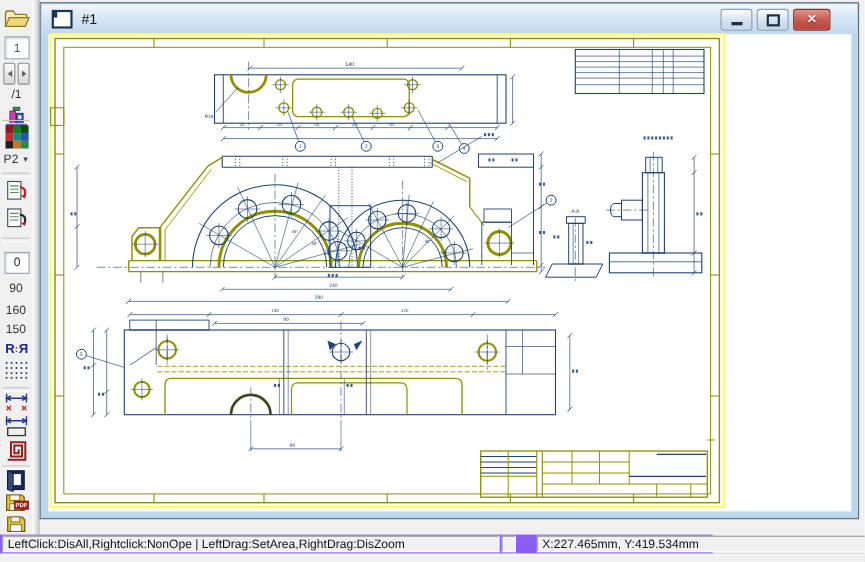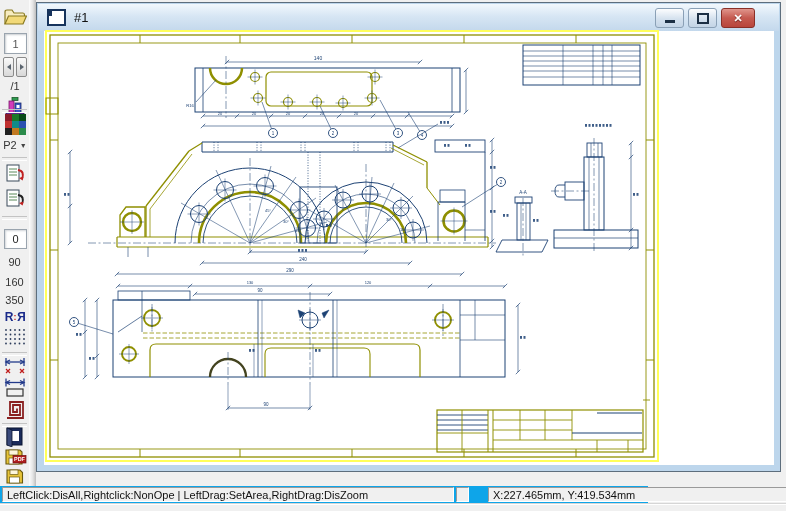--- a/index.html
+++ b/index.html
@@ -42,21 +42,21 @@
   #btn-restore{right:63px;width:27px}
   #btn-close{right:25px;width:32px;border-color:#8a2f27;
       background:linear-gradient(#e0958c,#c55a50 50%,#b8453c)}
   #btn-min span{width:10px;height:3px;background:#1c2f44;margin-top:6px}
   #btn-restore span{width:8px;height:7px;border:2px solid #1c2f44;background:transparent}
   #btn-close span{color:#fff;font-weight:bold;font-size:11px;line-height:1;text-shadow:0 1px 1px #702420}
   #client{position:absolute;left:7px;top:28px;right:6px;bottom:6px;background:#ffffff}
   
   #cad{position:absolute;left:0;top:0;width:786px;height:511px;z-index:5;pointer-events:none}
   
-  #statusbar{position:absolute;left:0;top:486px;width:648px;height:18px;background:#0ea5e9}
+  #statusbar{position:absolute;left:0;top:486px;width:648px;height:18px;background:#8b5cf6}
   .spanel{position:absolute;top:1px;height:15px;background:#f0f0f0;
       border:1px solid;border-color:#9a9a9a #ffffff #ffffff #9a9a9a;
       font-size:11px;color:#111;padding:1px 4px 0 4px;box-sizing:border-box;white-space:nowrap;overflow:hidden}
   #sp-hints{left:2px;width:452px}
   #sp-mid{left:456px;width:13px}
   #sp-coords{left:488px;width:313px}
   #bottomstrip{position:absolute;left:0;top:504px;width:786px;height:7px;
       background:#f0f0f0;border-top:1px solid #ffffff;box-shadow:0 -1px 0 #d6d6d6}
   svg text{font-family:"Liberation Sans",sans-serif}
 </style>
@@ -124,21 +124,21 @@
         <line x1="5" y1="9" x2="13" y2="9" stroke="#5a8a5a"></line>
         <line x1="5" y1="12" x2="13" y2="12" stroke="#5a8a5a"></line>
       <path d="M14 7 Q21 8 18 16" fill="none" stroke="#222222" stroke-width="2"></path>
       <path d="M15 15 L18.6 17.5 L19.6 13.5 Z" fill="#c02020"></path>
     </svg>
   </div>
   <div class="tsep" style="top:216px"></div>
   <div class="rotsel" style="top:229px">0</div>
   <div class="rot" style="top:256px">90</div>
   <div class="rot" style="top:276px">160</div>
-  <div class="rot" style="top:294px">350</div>
+  <div class="rot" style="top:294px">150</div>
   <div class="tbi tbtn mirror" style="top:311px">
     <span>R</span>
       <span class="dots">:</span>
       <span class="flip">R</span>
   </div>
   <div class="tbi tbtn" style="top:328px">
     <svg width="22" height="18" viewBox="0 0 22 18">
       <g fill="#2a3a5a">
         <circle cx="2" cy="2" r="0.9"></circle>
           <circle cx="6.5" cy="2" r="0.9"></circle>

